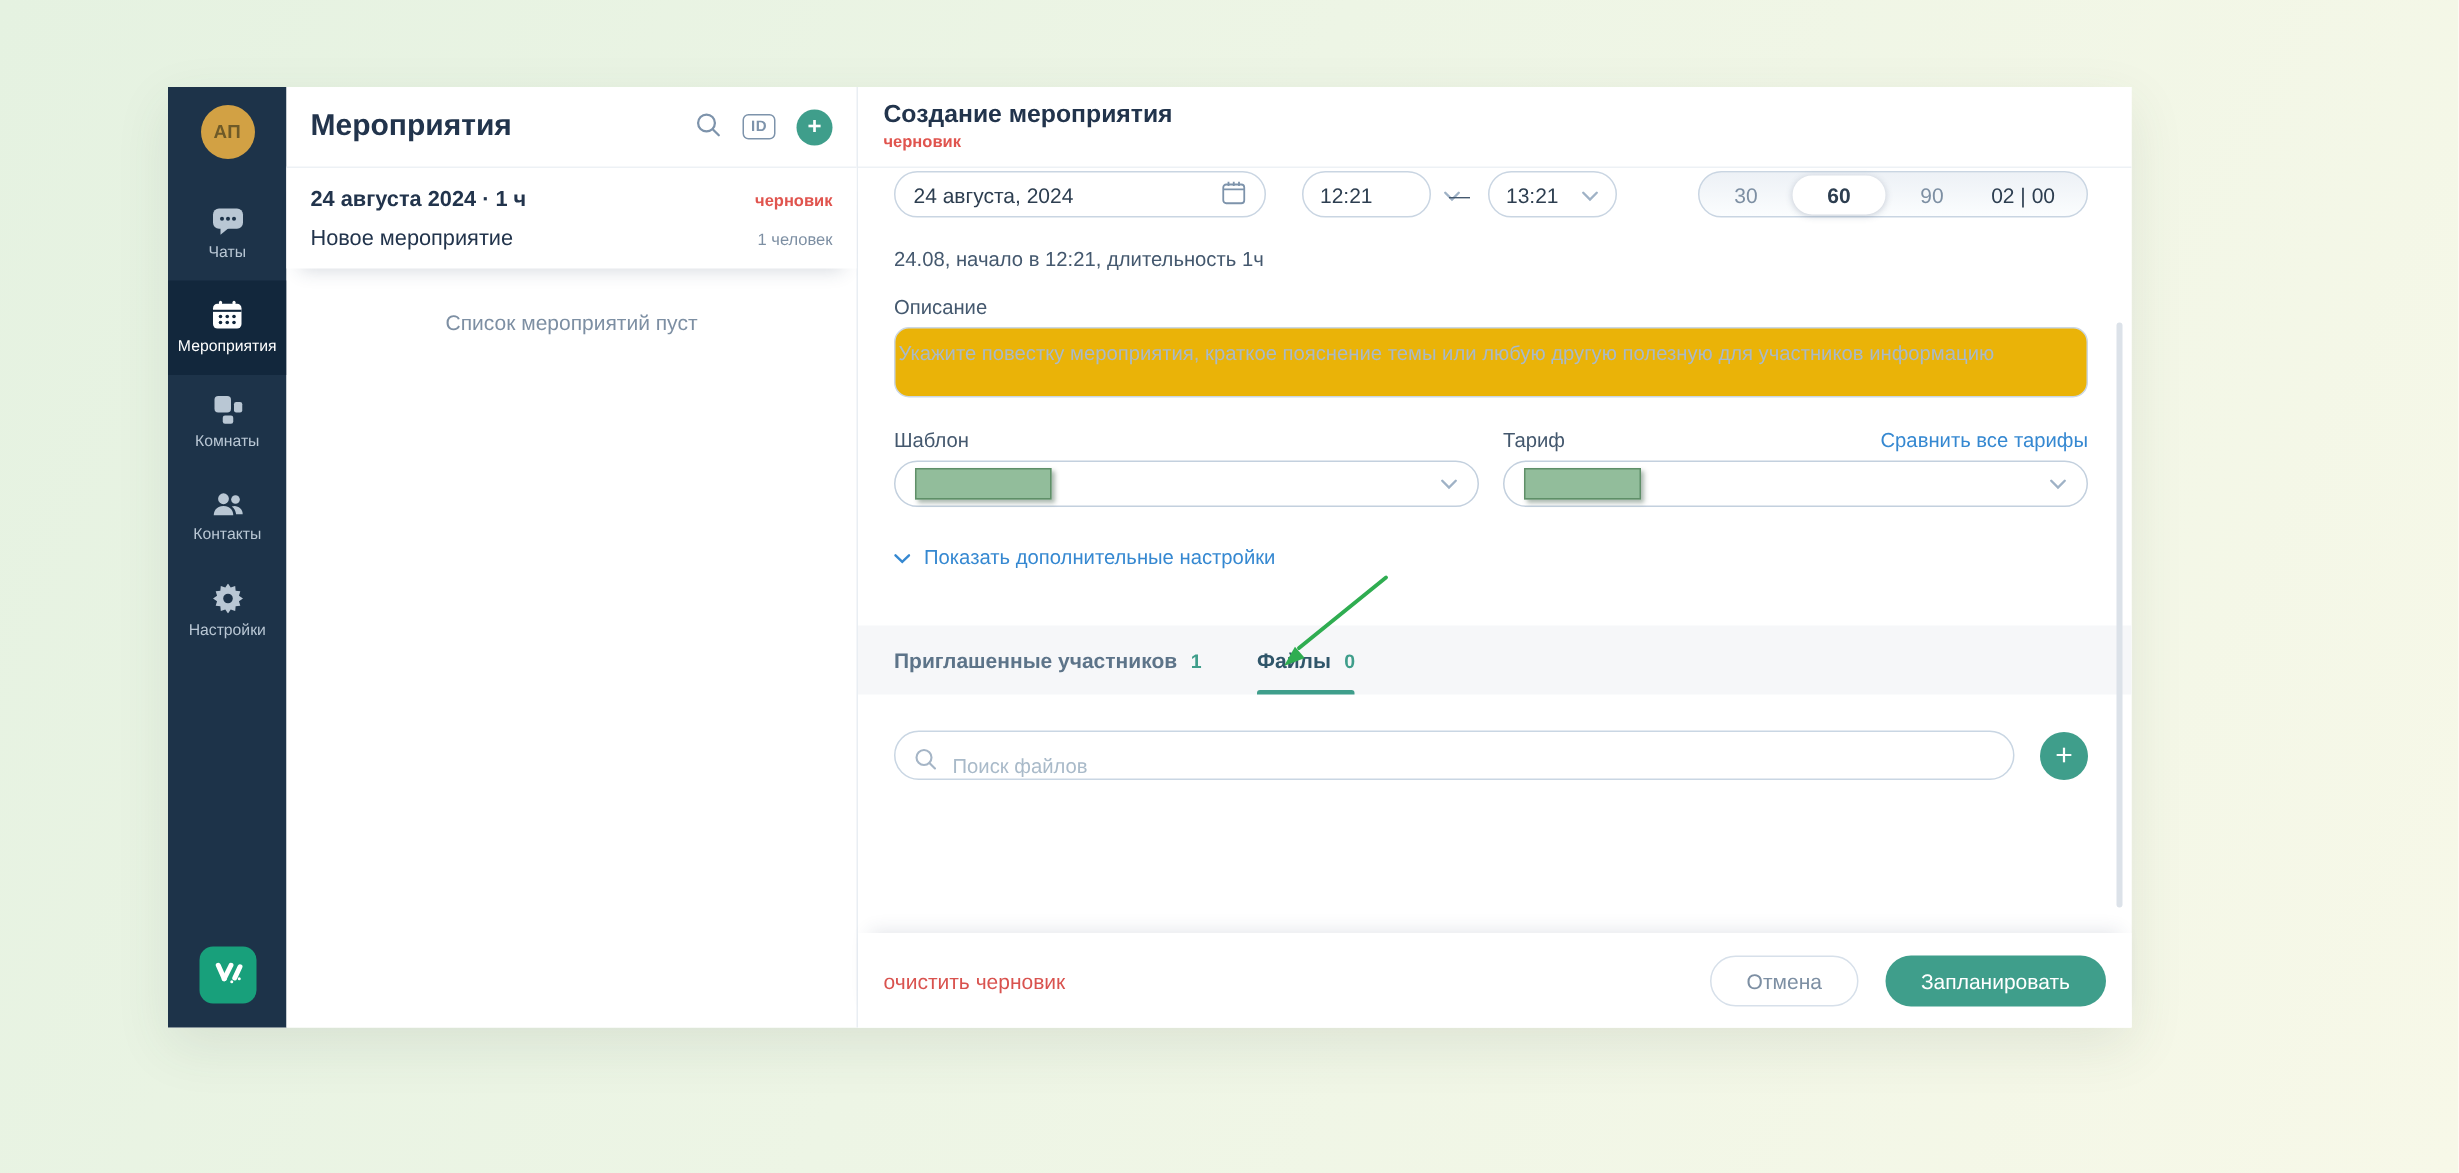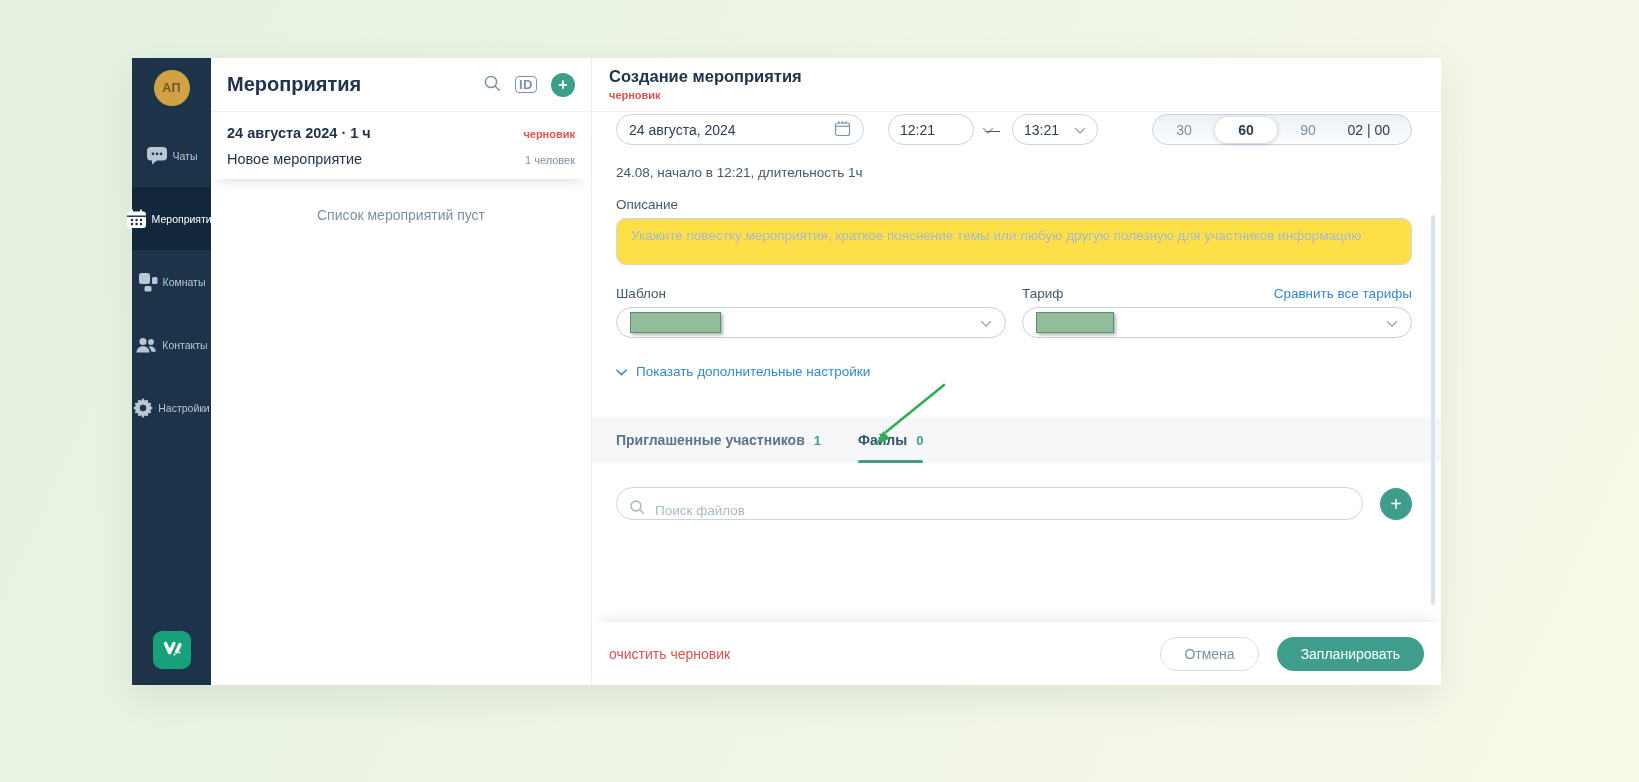--- a/index.html
+++ b/index.html
@@ -3,52 +3,52 @@
 <meta charset="utf-8">
 <style>
   html,body{margin:0;padding:0;}
   body{
     width:1639px;height:782px;overflow:hidden;
     background:linear-gradient(115deg,#e5f2e1 0%,#edf5e5 45%,#f7f8e8 100%);
     font-family:"Liberation Sans","DejaVu Sans",sans-serif;
     -webkit-font-smoothing:antialiased;
   }
   .app{
-    position:absolute;left:132px;top:58px;width:1309px;height:627px;
+    position:absolute;left:112px;top:58px;width:1309px;height:627px;
     display:flex;background:#fff;box-shadow:0 12px 34px rgba(60,80,70,.10);
   }
   
   .sidebar{
     width:79px;flex-shrink:0;background:var(--sidebar-bg,#1d3349);
     display:flex;flex-direction:column;align-items:center;
   }
   .avatar{
     width:36px;height:36px;border-radius:50%;margin-top:12px;
     background:var(--gold,#d2a144);color:#6e5a28;font-size:12.5px;font-weight:700;
     display:flex;align-items:center;justify-content:center;letter-spacing:.3px;
   }
   .nav{width:100%;margin-top:18px;}
   .nav-item{
-    height:63px;display:flex;flex-direction:row;align-items:center;justify-content:center;
+    height:63px;display:flex;flex-direction:column;align-items:center;justify-content:center;
     gap:5px;color:var(--sidebar-text,#b9c7d4);font-size:10.5px;cursor:pointer;
   }
   .nav-item svg{display:block;}
   .nav-item.active{background:var(--sidebar-active,#12273c);color:#fff;}
   .sb-spacer{flex:1;}
   .logo{
     width:38px;height:38px;border-radius:9px;background:var(--logo-green,#18a07b);
     margin-bottom:16px;display:flex;align-items:center;justify-content:center;
   }
   
   .list-panel{width:381px;flex-shrink:0;background:#fff;border-right:1px solid #e9eef3;display:flex;flex-direction:column;box-sizing:border-box;}
   .lp-header{height:54px;flex-shrink:0;display:flex;align-items:center;padding:0 16px;border-bottom:1px solid var(--divider,#edf1f5);box-sizing:border-box;}
   .lp-title{font-size:20px;font-weight:700;color:var(--navy,#22344c);}
   .lp-icons{margin-left:auto;display:flex;align-items:center;gap:14px;}
   .icon-btn{display:flex;align-items:center;justify-content:center;cursor:pointer;background:none;border:none;padding:0;}
-  .id-badge{width:20px;height:15px;border:1.5px solid #7d93ab;border-radius:4px;display:flex;align-items:center;justify-content:center;font-size:13px;font-weight:700;color:#7d93ab;letter-spacing:.4px;}
+  .id-badge{width:20px;height:15px;border:1.5px solid #7d93ab;border-radius:4px;display:flex;align-items:center;justify-content:center;font-size:10px;font-weight:700;color:#7d93ab;letter-spacing:.4px;}
   .plus-circle{width:24px;height:24px;border-radius:50%;background:var(--teal,#3f9e8b);color:#fff;font-size:16px;font-weight:600;display:flex;align-items:center;justify-content:center;line-height:1;}
   .event-item{
     padding:13px 16px 12px;cursor:pointer;background:#fff;
     box-shadow:0 10px 12px -9px rgba(40,60,90,.20);position:relative;
   }
   .ev-row{display:flex;justify-content:space-between;align-items:baseline;}
   .ev-datetime{font-size:14.5px;font-weight:600;color:var(--navy,#22344c);}
   .ev-status{font-size:11px;font-weight:600;color:var(--red,#e0544e);}
   .ev-title{font-size:14.5px;color:var(--navy,#22344c);margin-top:10px;}
   .ev-participants{font-size:11px;color:var(--gray,#7d8fa3);}
@@ -64,21 +64,21 @@
   .date-pill{width:248px;padding:0 12px;justify-content:space-between;font-size:14px;color:#2d3e50;}
   .time-pill{width:86px;padding:0 11px;justify-content:space-between;font-size:14px;color:#2d3e50;}
   .t1{margin-left:24px;gap:47px;}
   .dash{margin:0 12px;color:#44586e;font-size:14px;}
   .duration{margin-left:auto;width:260px;height:31px;box-sizing:border-box;border:1px solid var(--border,#c9d5e2);border-radius:16px;background:linear-gradient(180deg,#edf1f6,#fbfdfe);display:flex;align-items:center;}
   .dur-opt{flex:0 0 62px;text-align:center;font-size:14px;color:var(--gray,#7d8fa3);cursor:pointer;}
   .dur-sel{flex:0 0 62px;text-align:center;font-size:14px;font-weight:600;color:#2d3e50;background:#fff;border-radius:15px;padding:5px 0;box-shadow:0 1px 5px rgba(60,80,110,.28);cursor:pointer;}
   .dur-custom{margin-left:auto;padding-right:21px;font-size:14px;color:#2d3e50;cursor:pointer;}
   .summary{margin-top:20px;font-size:13.5px;color:var(--text-muted,#44586e);flex-shrink:0;}
   .field-label{margin-top:17px;font-size:13.5px;color:var(--text-muted,#44586e);flex-shrink:0;}
-  .desc{margin-top:6px;height:47px;box-sizing:border-box;resize:none;border:1px solid #cbd7e4;border-radius:10px;background:#fde047;padding:8px 14px;font-family:inherit;font-size:13.5px;line-height:1.35;color:var(--navy,#22344c);width:100%;outline:none;flex-shrink:0;}
+  .desc{margin-top:6px;height:47px;box-sizing:border-box;resize:none;border:1px solid #cbd7e4;border-radius:10px;background:#eab308;padding:8px 2px;font-family:inherit;font-size:13.5px;line-height:1.35;color:var(--navy,#22344c);width:100%;outline:none;flex-shrink:0;}
   input::placeholder,textarea::placeholder{color:var(--placeholder,#a9bac9);opacity:1;}
   .selects-row{margin-top:21px;display:flex;gap:16px;flex-shrink:0;}
   .sel-col{flex:1;min-width:0;}
   .sel-label-row{display:flex;justify-content:space-between;align-items:baseline;margin-bottom:6px;font-size:13.5px;color:var(--text-muted,#44586e);}
   .link{color:var(--link,#3588d1);font-size:13.5px;cursor:pointer;text-decoration:none;}
   .select-pill{height:31px;box-sizing:border-box;border:1px solid #c3d0de;border-radius:16px;display:flex;align-items:center;justify-content:space-between;padding:0 13px;cursor:pointer;background:#fff;}
   .redact{height:21px;background:var(--redact-green,#92bd9b);border:1px solid var(--redact-border,#5f8f68);box-shadow:2px 2px 3px rgba(70,100,80,.45);box-sizing:border-box;}
   .r1{width:91px;} .r2{width:78px;}
   .more-settings{margin-top:26px;display:flex;align-items:center;gap:9px;color:var(--link,#3588d1);font-size:13.5px;cursor:pointer;flex-shrink:0;width:fit-content;}
   .tab-strip{margin:38px -29px 0 -24px;height:46px;flex-shrink:0;background:var(--strip-bg,#f6f7f9);display:flex;align-items:stretch;padding-left:24px;gap:37px;}

